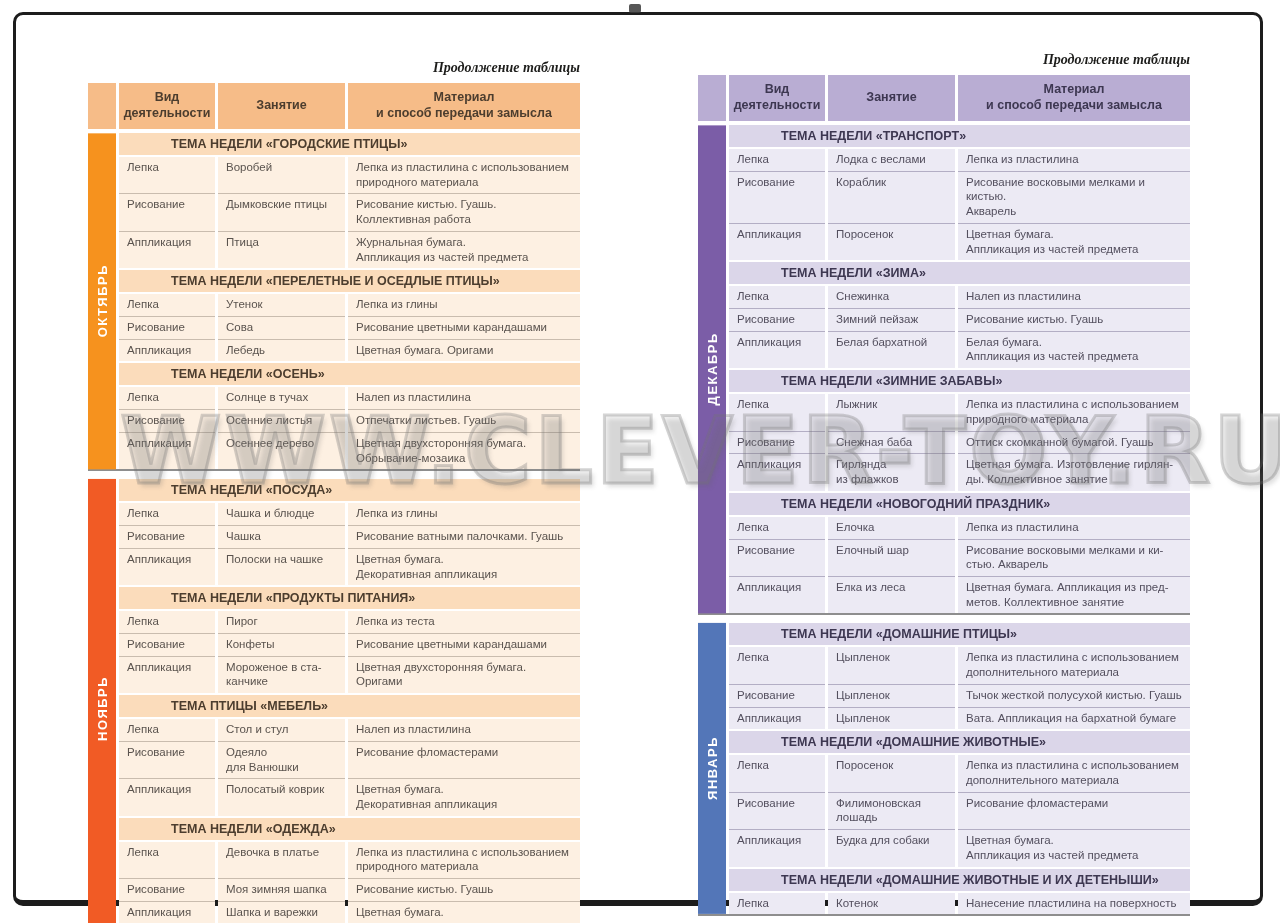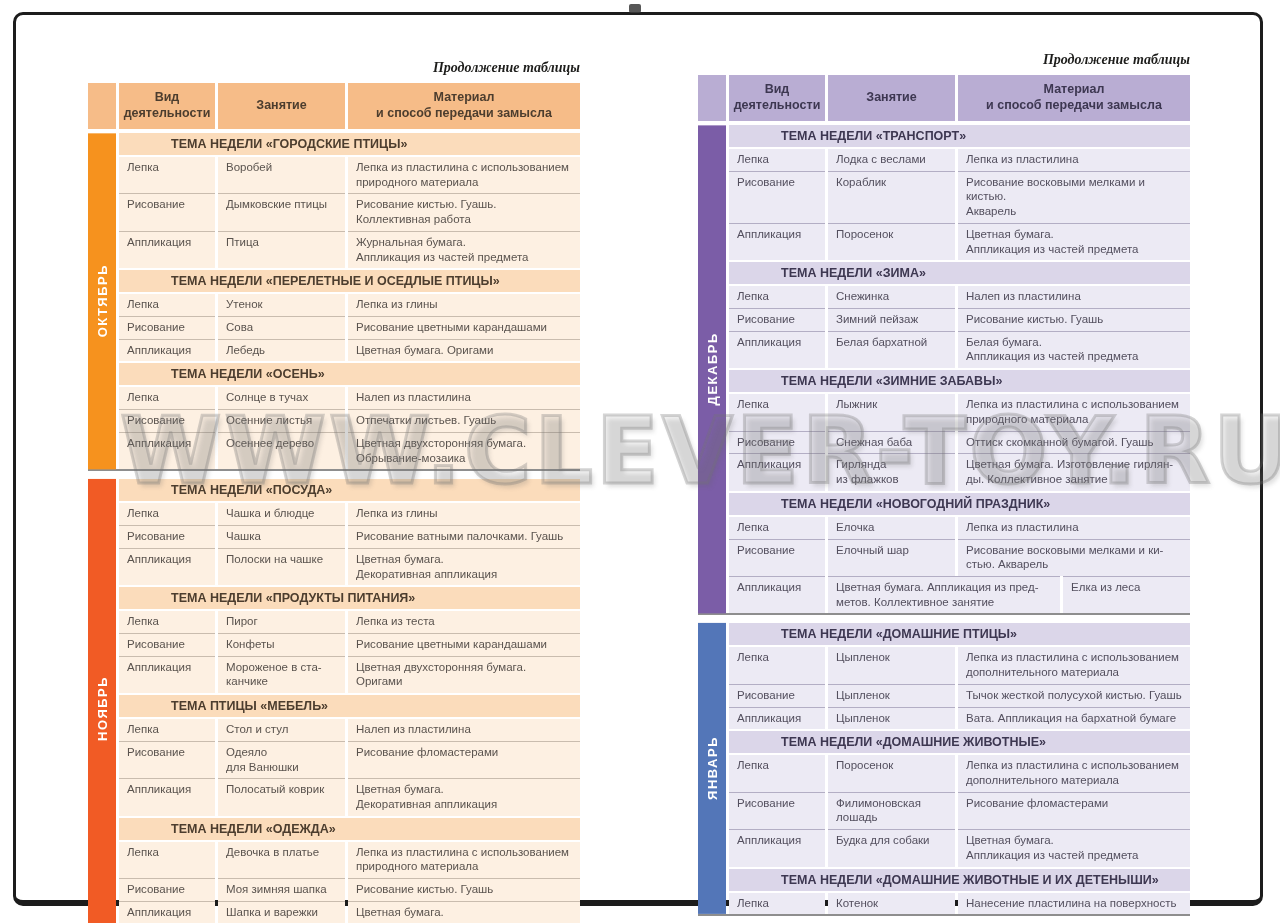--- a/index.html
+++ b/index.html
@@ -296,23 +296,23 @@
             <div class="cell w3">Лепка из пластилина</div>
           </div>
           <div class="drow">
             <div class="cell w1">Рисование</div>
             <div class="cell w2">Елочный шар</div>
             <div class="cell w3">Рисование восковыми мелками и ки-
 стью. Акварель</div>
           </div>
           <div class="drow">
             <div class="cell w1">Аппликация</div>
+            <div class="cell w2">Елка из леса</div>
             <div class="cell w3">Цветная бумага. Аппликация из пред-
 метов. Коллективное занятие</div>
-            <div class="cell w2">Елка из леса</div>
           </div>
         </div>
       </div>
       <div class="month-block">
         <div class="month-band" style="background: rgb(83, 118, 184);">ЯНВАРЬ</div>
         <div class="month-content">
           <div class="theme-row">ТЕМА НЕДЕЛИ «ДОМАШНИЕ ПТИЦЫ»</div>
           <div class="drow">
             <div class="cell w1">Лепка</div>
             <div class="cell w2">Цыпленок</div>

